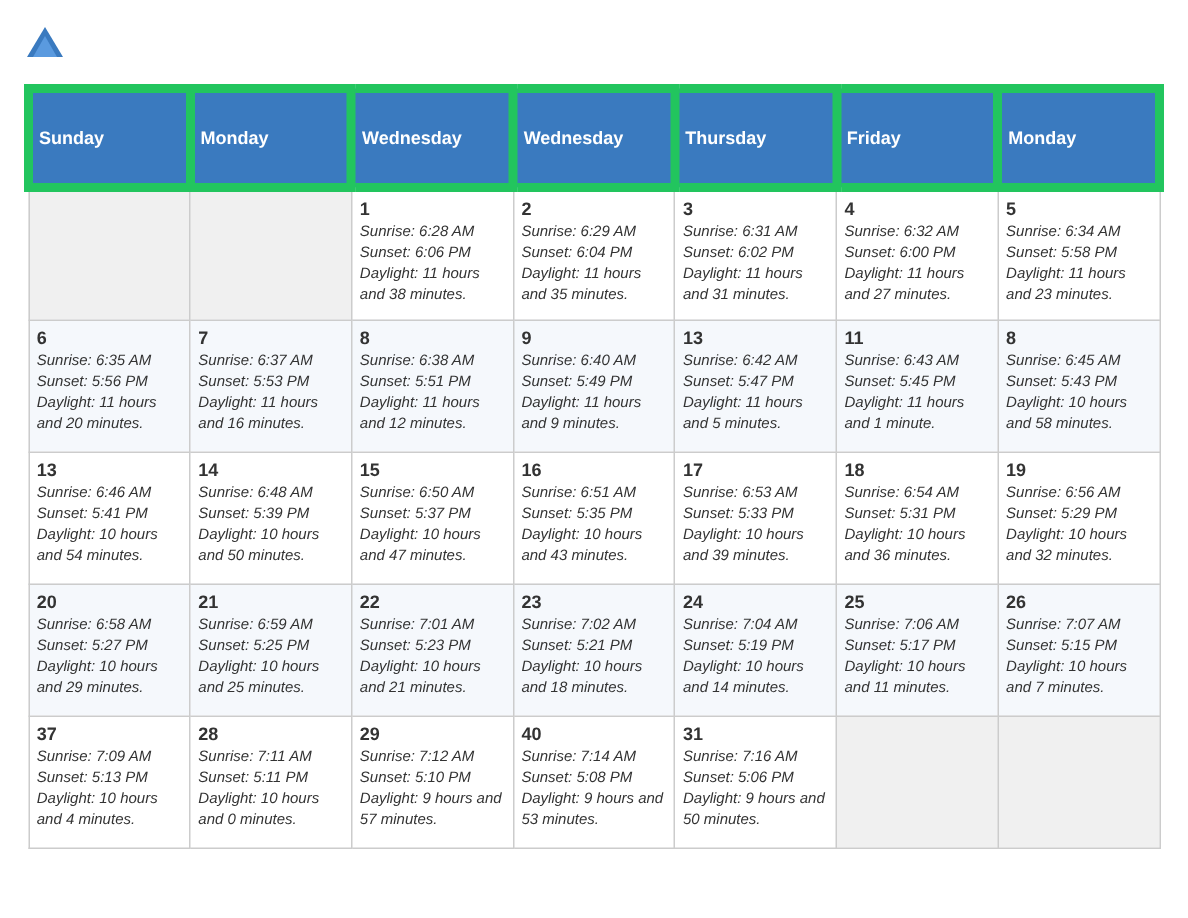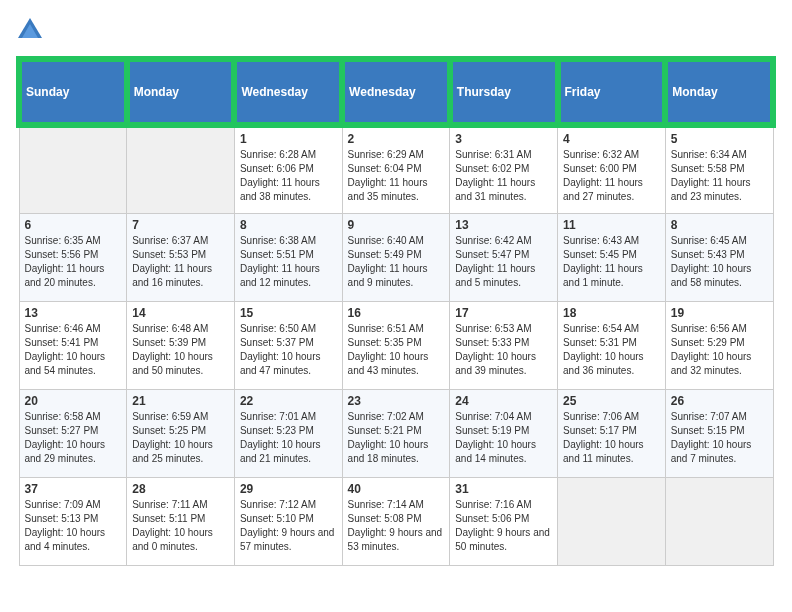--- a/index.html
+++ b/index.html
@@ -80,20 +80,21 @@
       font-size: 12px;
       font-weight: bold;
       color: #333;
       display: block;
       margin-bottom: 2px;
     }
     .day-info {
       font-size: 10px;
       line-height: 1.4;
       color: #333;
+      font-style: italic;
     }
     tr:nth-child(even) td {
       background-color: #f5f8fc;
     }
     tr:nth-child(odd) td {
       background-color: #ffffff;
     }
     tr:nth-child(even) td.empty,
     tr:nth-child(odd) td.empty {
       background-color: #f0f0f0;

